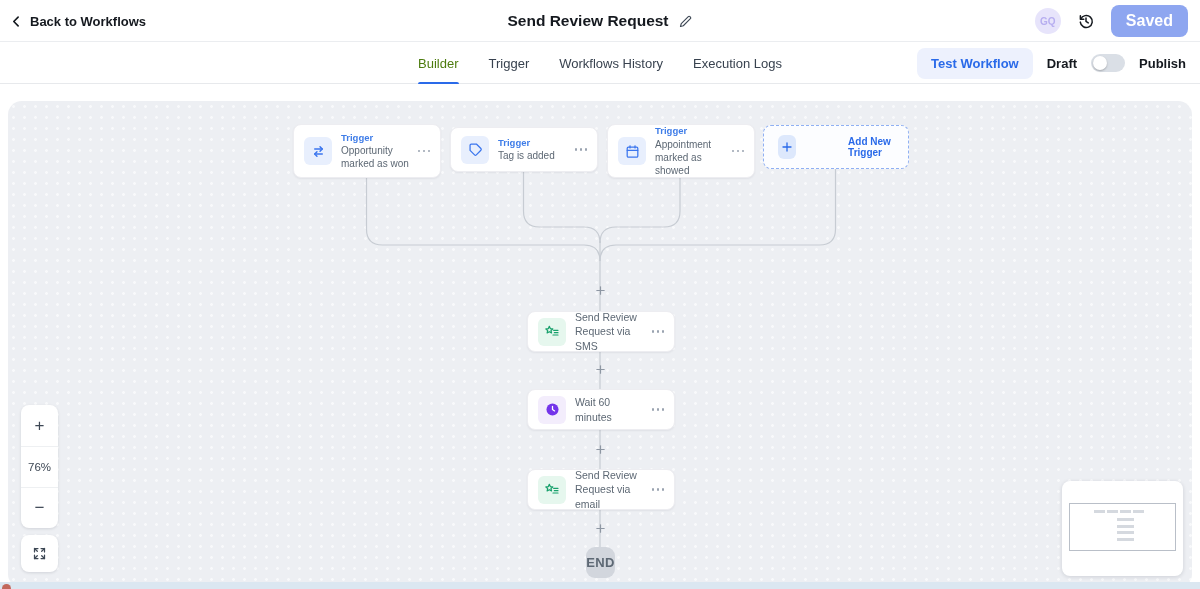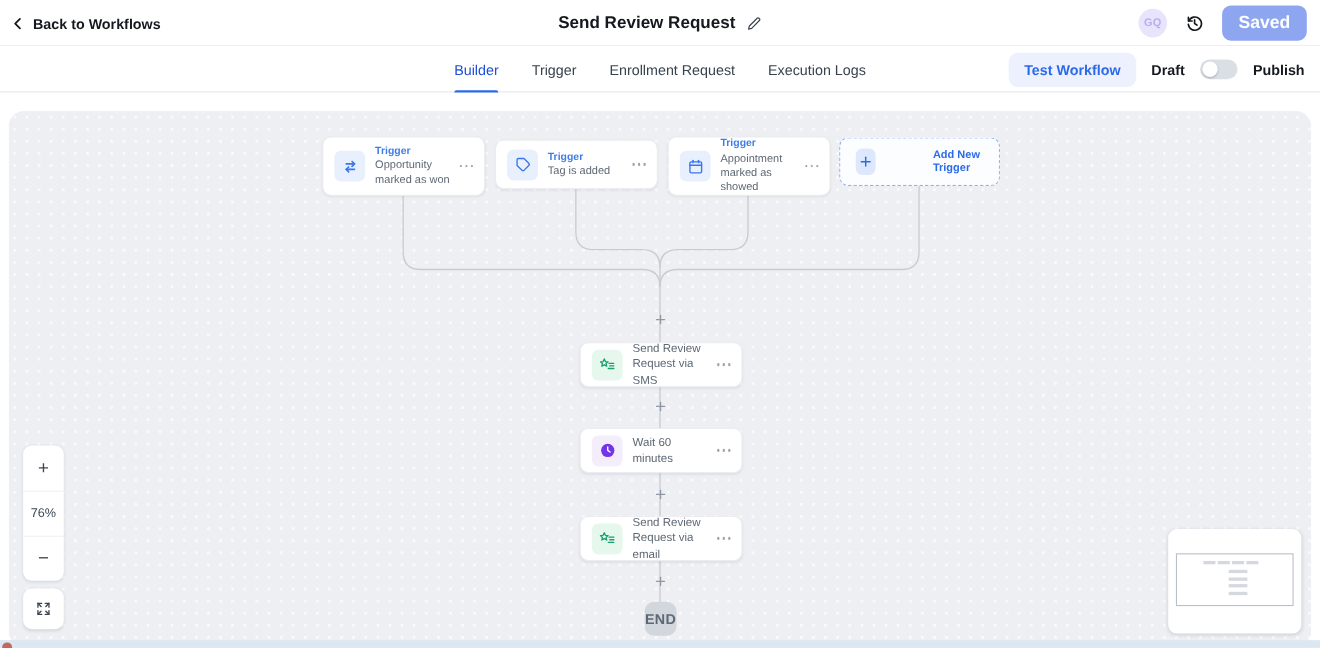--- a/index.html
+++ b/index.html
@@ -20,21 +20,21 @@
   .hist { display:flex; cursor:pointer; }
   .saved-btn { background:#8ea6f0; color:#fff; font-size:16px; font-weight:600; border:none;
                border-radius:8px; padding:7px 15px; cursor:default; }
 
   
   .tabbar { position:relative; height:42px; background:#fff; border-bottom:1px solid #e7e9ec; }
   .tabs { position:absolute; left:0; right:0; top:0; height:42px; display:flex;
           align-items:center; justify-content:center; gap:30px; }
   .tab { position:relative; height:42px; display:flex; align-items:center; font-size:13px;
          color:#38424f; cursor:pointer; }
-  .tab.active { color:#1d4ed8; }
+  .tab.active { color:#4d7c0f; }
   .tab.active::after { content:""; position:absolute; left:0; right:0; bottom:0; height:2px;
                        background:#2a6ae9; border-radius:2px 2px 0 0; }
   .tab-right { position:absolute; right:14px; top:0; height:42px; display:flex; align-items:center; gap:14px; }
   .test-btn { background:#edf1fd; color:#2a6ae9; font-size:13px; font-weight:600; border:none;
               border-radius:8px; padding:8px 14px; cursor:pointer; }
   .toggle-lbl { font-size:13px; font-weight:600; color:#15191f; }
   .switch { width:34px; height:18px; border-radius:10px; background:#dadfe6; position:relative; cursor:pointer; }
   .switch .knob { position:absolute; left:2px; top:2px; width:14px; height:14px; border-radius:50%;
                   background:#fff; box-shadow:0 1px 2px rgba(0,0,0,.25); }
 
@@ -131,21 +131,21 @@
       </svg>
     </span>
     <button class="saved-btn">Saved</button>
   </div>
 </div>
 
 <div class="tabbar">
   <div class="tabs">
     <div class="tab active">Builder</div>
     <div class="tab">Trigger</div>
-    <div class="tab">Enrollment Request</div>
+    <div class="tab">Workflows History</div>
     <div class="tab">Execution Logs</div>
   </div>
   <div class="tab-right">
     <button class="test-btn">Test Workflow</button>
     <span class="toggle-lbl">Draft</span>
     <div class="switch">
         <div class="knob"></div>
       </div>
     <span class="toggle-lbl">Publish</span>
   </div>

